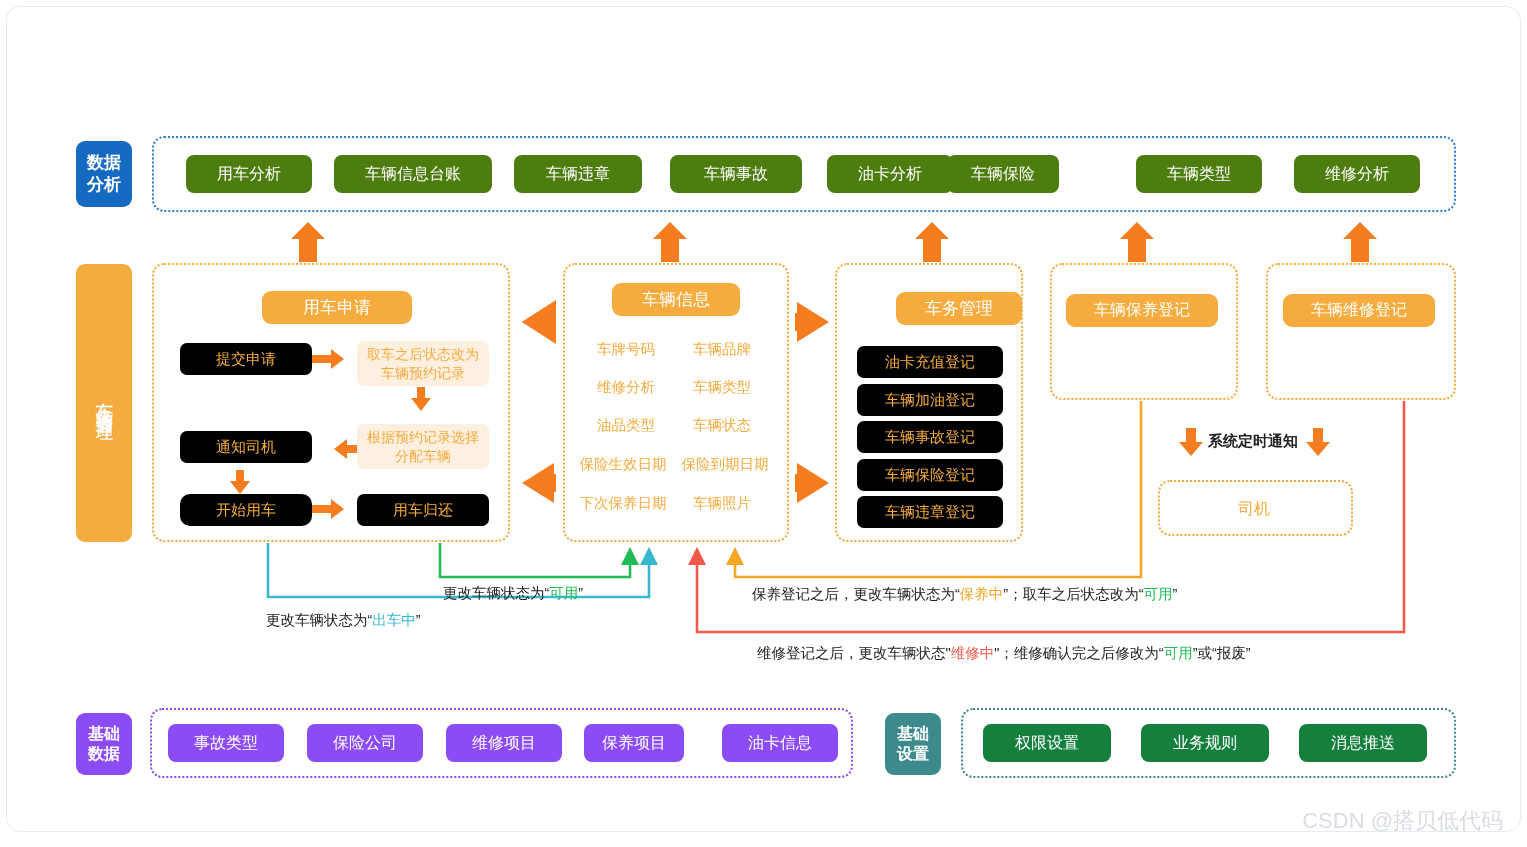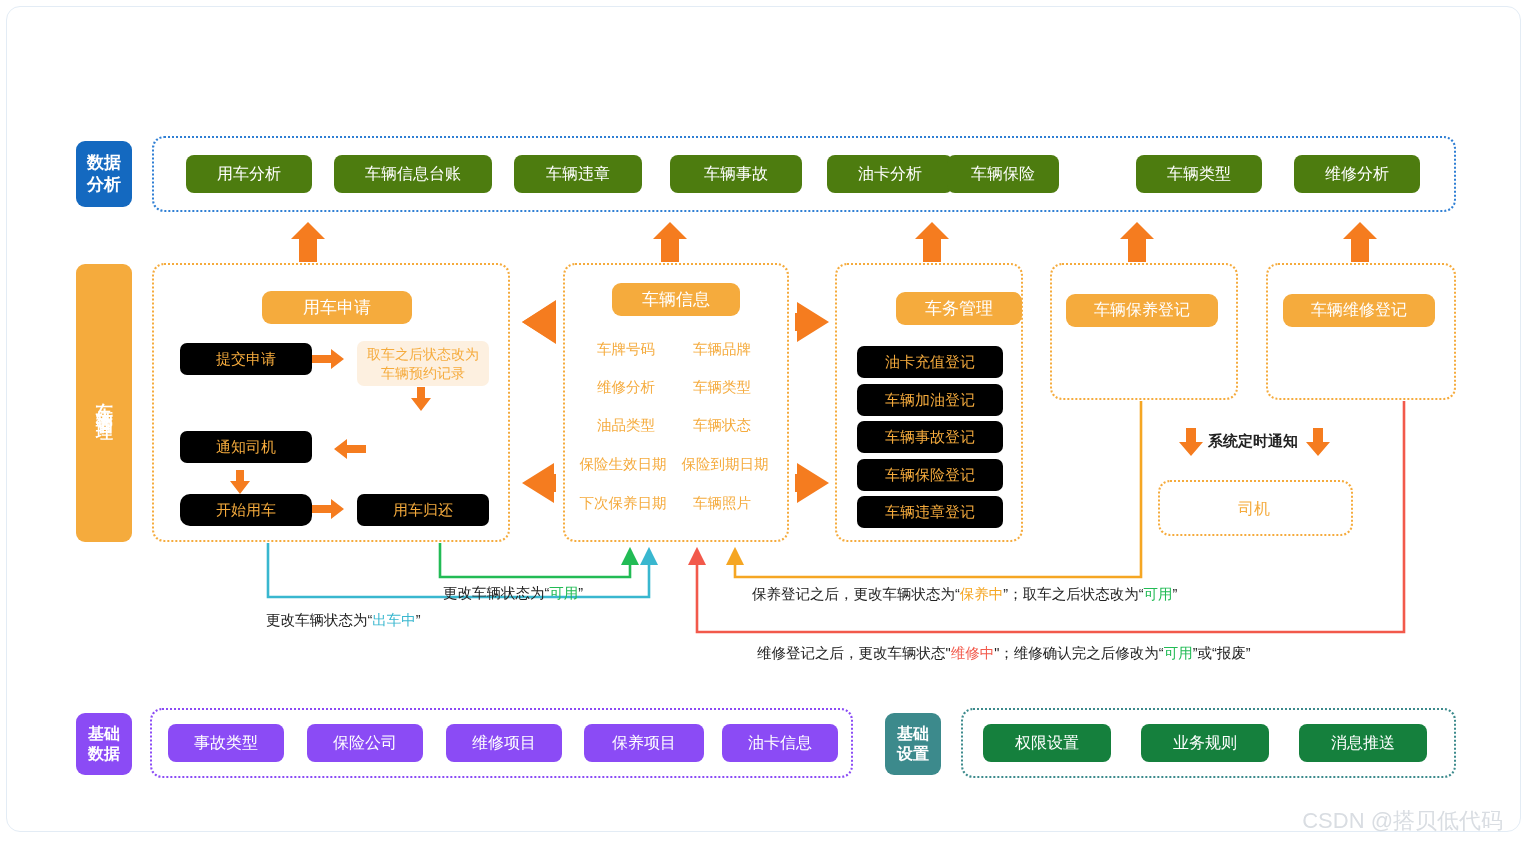--- a/index.html
+++ b/index.html
@@ -182,20 +182,24 @@
   <div id="apply-box" class="dbox dbox-orange"></div>
   <div class="chip chip-orange" style="left:262px;top:291px;width:150px;">用车申请</div>
 
   <div class="chip chip-light" style="left:180px;top:343px;width:132px;">提交申请</div>
   <div class="chip chip-light2" style="left:357px;top:341px;width:132px;height:45px;display:flex;justify-content:center;">
     <span>取车之后状态改为</span>
     <span>车辆预约记录</span>
   </div>
 
   <div class="chip chip-light" style="left:180px;top:431px;width:132px;">通知司机</div>
+  <div class="chip chip-light2" style="left:357px;top:424px;width:132px;height:45px;display:flex;justify-content:center;">
+    <span>根据预约记录选择</span>
+    <span>分配车辆</span>
+  </div>
 
   <div class="chip chip-light" style="left:180px;top:494px;width:132px;border-radius:10px;">开始用车</div>
   <div class="chip chip-light" style="left:357px;top:494px;width:132px;">用车归还</div>
 
   <div id="info-box" class="dbox dbox-orange"></div>
   <div class="chip chip-orange" style="left:612px;top:283px;width:128px;">车辆信息</div>
   <div class="ifield" style="left:580px;top:340px;width:92px;">车牌号码</div>
   <div class="ifield" style="left:676px;top:340px;width:92px;">车辆品牌</div>
   <div class="ifield" style="left:580px;top:378px;width:92px;">维修分析</div>
   <div class="ifield" style="left:676px;top:378px;width:92px;">车辆类型</div>
@@ -247,21 +251,21 @@
   </div>
 
   <div class="txt" style="left:757px;top:644px;">
     <span>维修登记之后，更改车辆状态"</span><span class="r">维修中</span><span>"；维修确认完之后修改为“</span><span class="g">可用</span><span>”或“</span><span>报废</span><span>”</span>
   </div>
 
   <div id="basic-box" class="dbox dbox-purple"></div>
   <div class="chip chip-purple" style="left:168px;top:724px;width:116px;">事故类型</div>
   <div class="chip chip-purple" style="left:307px;top:724px;width:116px;">保险公司</div>
   <div class="chip chip-purple" style="left:446px;top:724px;width:116px;">维修项目</div>
-  <div class="chip chip-purple" style="left:584px;top:724px;width:120px;text-align:right;">保养项目</div>
+  <div class="chip chip-purple" style="left:584px;top:724px;width:100px;text-align:right;">保养项目</div>
   <div class="chip chip-purple" style="left:722px;top:724px;width:116px;">油卡信息</div>
 
   <div id="setting-box" class="dbox dbox-teal"></div>
   <div class="chip chip-teal" style="left:983px;top:724px;width:128px;">权限设置</div>
   <div class="chip chip-teal" style="left:1141px;top:724px;width:128px;">业务规则</div>
   <div class="chip chip-teal" style="left:1299px;top:724px;width:128px;">消息推送</div>
 
   <div class="watermark">CSDN @搭贝低代码</div>
 </div>
 

